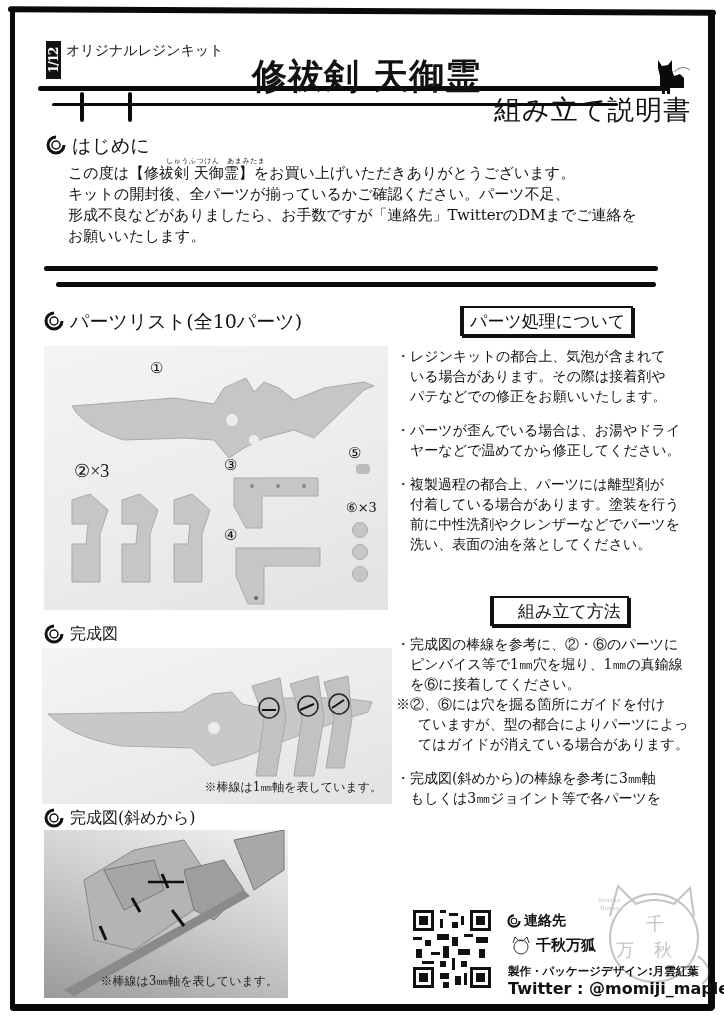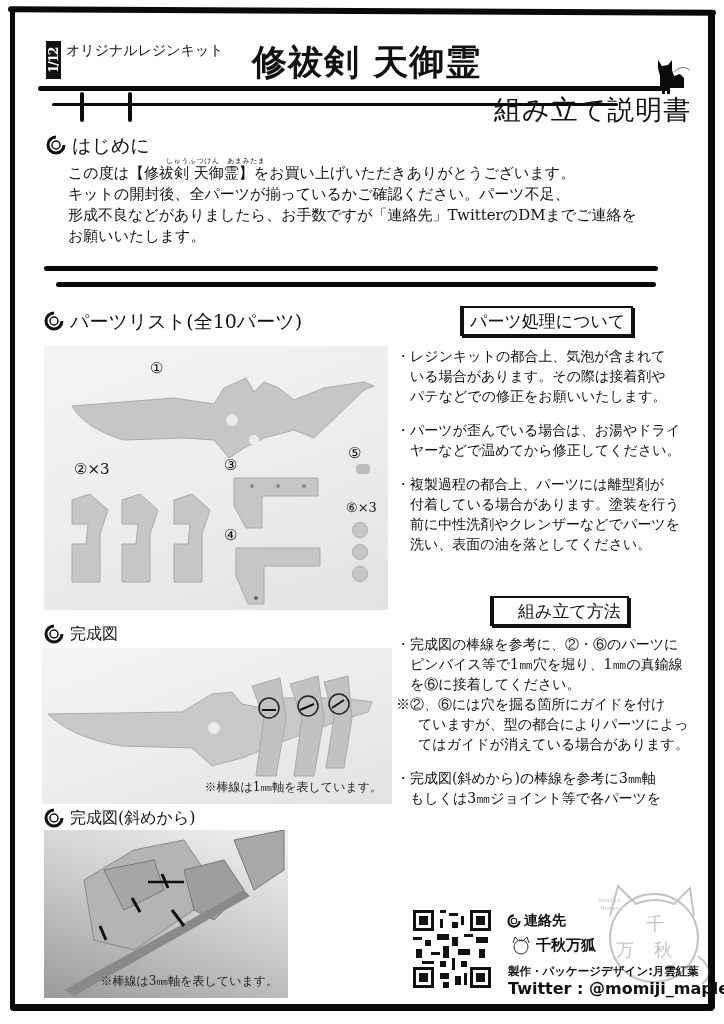--- a/index.html
+++ b/index.html
@@ -8,21 +8,21 @@
 
   .abs { position: absolute; }
   
   .stroke { position: absolute; background: #0a0a0a; border-radius: 6px; }
 
   
   .scale-badge { position: absolute; left: 46px; top: 41px; width: 15px; height: 38px; background: #111; color: #fff;
     font-size: 12px; font-weight: bold; writing-mode: vertical-rl; transform: rotate(180deg);
     display: flex; align-items: center; justify-content: center; letter-spacing: -1px; }
   .header-sub { position: absolute; left: 66px; top: 40px; font-size: 14px; line-height: 20px; color: #111; }
-  .title-main { position: absolute; left: 252px; top: 40px; font-size: 35px; font-weight: bold; letter-spacing: 1px; line-height: 44px; }
+  .title-main { position: absolute; left: 252px; top: 54px; font-size: 35px; font-weight: bold; letter-spacing: 1px; line-height: 44px; }
   .title-sub { position: absolute; left: 494px; top: 48px; font-size: 27px; line-height: 28px; letter-spacing: 1px; margin-top: 48px; }
 
   
   .sec-head { position: absolute; display: flex; align-items: center; gap: 6px; }
   .swirl { width: 20px; height: 20px; flex: 0 0 20px; }
   .sec-head .txt { font-size: 19px; line-height: 24px; }
   .sec-head.small .txt { font-size: 16px; }
 
   .intro { position: absolute; left: 68px; top: 163px; font-size: 15px; line-height: 21px; width: 640px; }
   .ruby-line { position: absolute; left: 166px; top: 156px; font-size: 7px; letter-spacing: 0.5px; color: #222; white-space: nowrap; }
@@ -131,21 +131,21 @@
       <circle cx="22" cy="52" r="2" fill="#666"></circle>
     </svg>
 
   <div class="abs" style="left:312px; top:118px; width:14px; height:10px; background:#bcbcbc; border-radius:4px;"></div>
 
   <div class="abs" style="left:308px; top:176px; width:16px; height:16px; background:#c6c6c6; border-radius:50%; border:1px solid #aaa;"></div>
   <div class="abs" style="left:308px; top:198px; width:16px; height:16px; background:#c6c6c6; border-radius:50%; border:1px solid #aaa;"></div>
   <div class="abs" style="left:308px; top:220px; width:16px; height:16px; background:#c6c6c6; border-radius:50%; border:1px solid #aaa;"></div>
 
   <span class="part-label" style="left:106px; top:13px;">①</span>
-  <span class="part-label" style="left:30px; top:114px; font-size:15px;">②×3</span>
+  <span class="part-label" style="left:30px; top:114px; font-size:18px;font-family:Liberation Serif, serif;">②×3</span>
   <span class="part-label" style="left:180px; top:110px;">③</span>
   <span class="part-label" style="left:180px; top:180px;">④</span>
   <span class="part-label" style="left:304px; top:98px;">⑤</span>
   <span class="part-label" style="left:302px; top:154px; font-size:13px;">⑥×3</span>
 </div>
 
 <div class="boxed-title" style="left:460px; top:306px;">パーツ処理について</div>
 
 <div class="note-block" style="left:396px; top:346px; width:316px;">
   <p>・レジンキットの都合上、気泡が含まれて</p>

